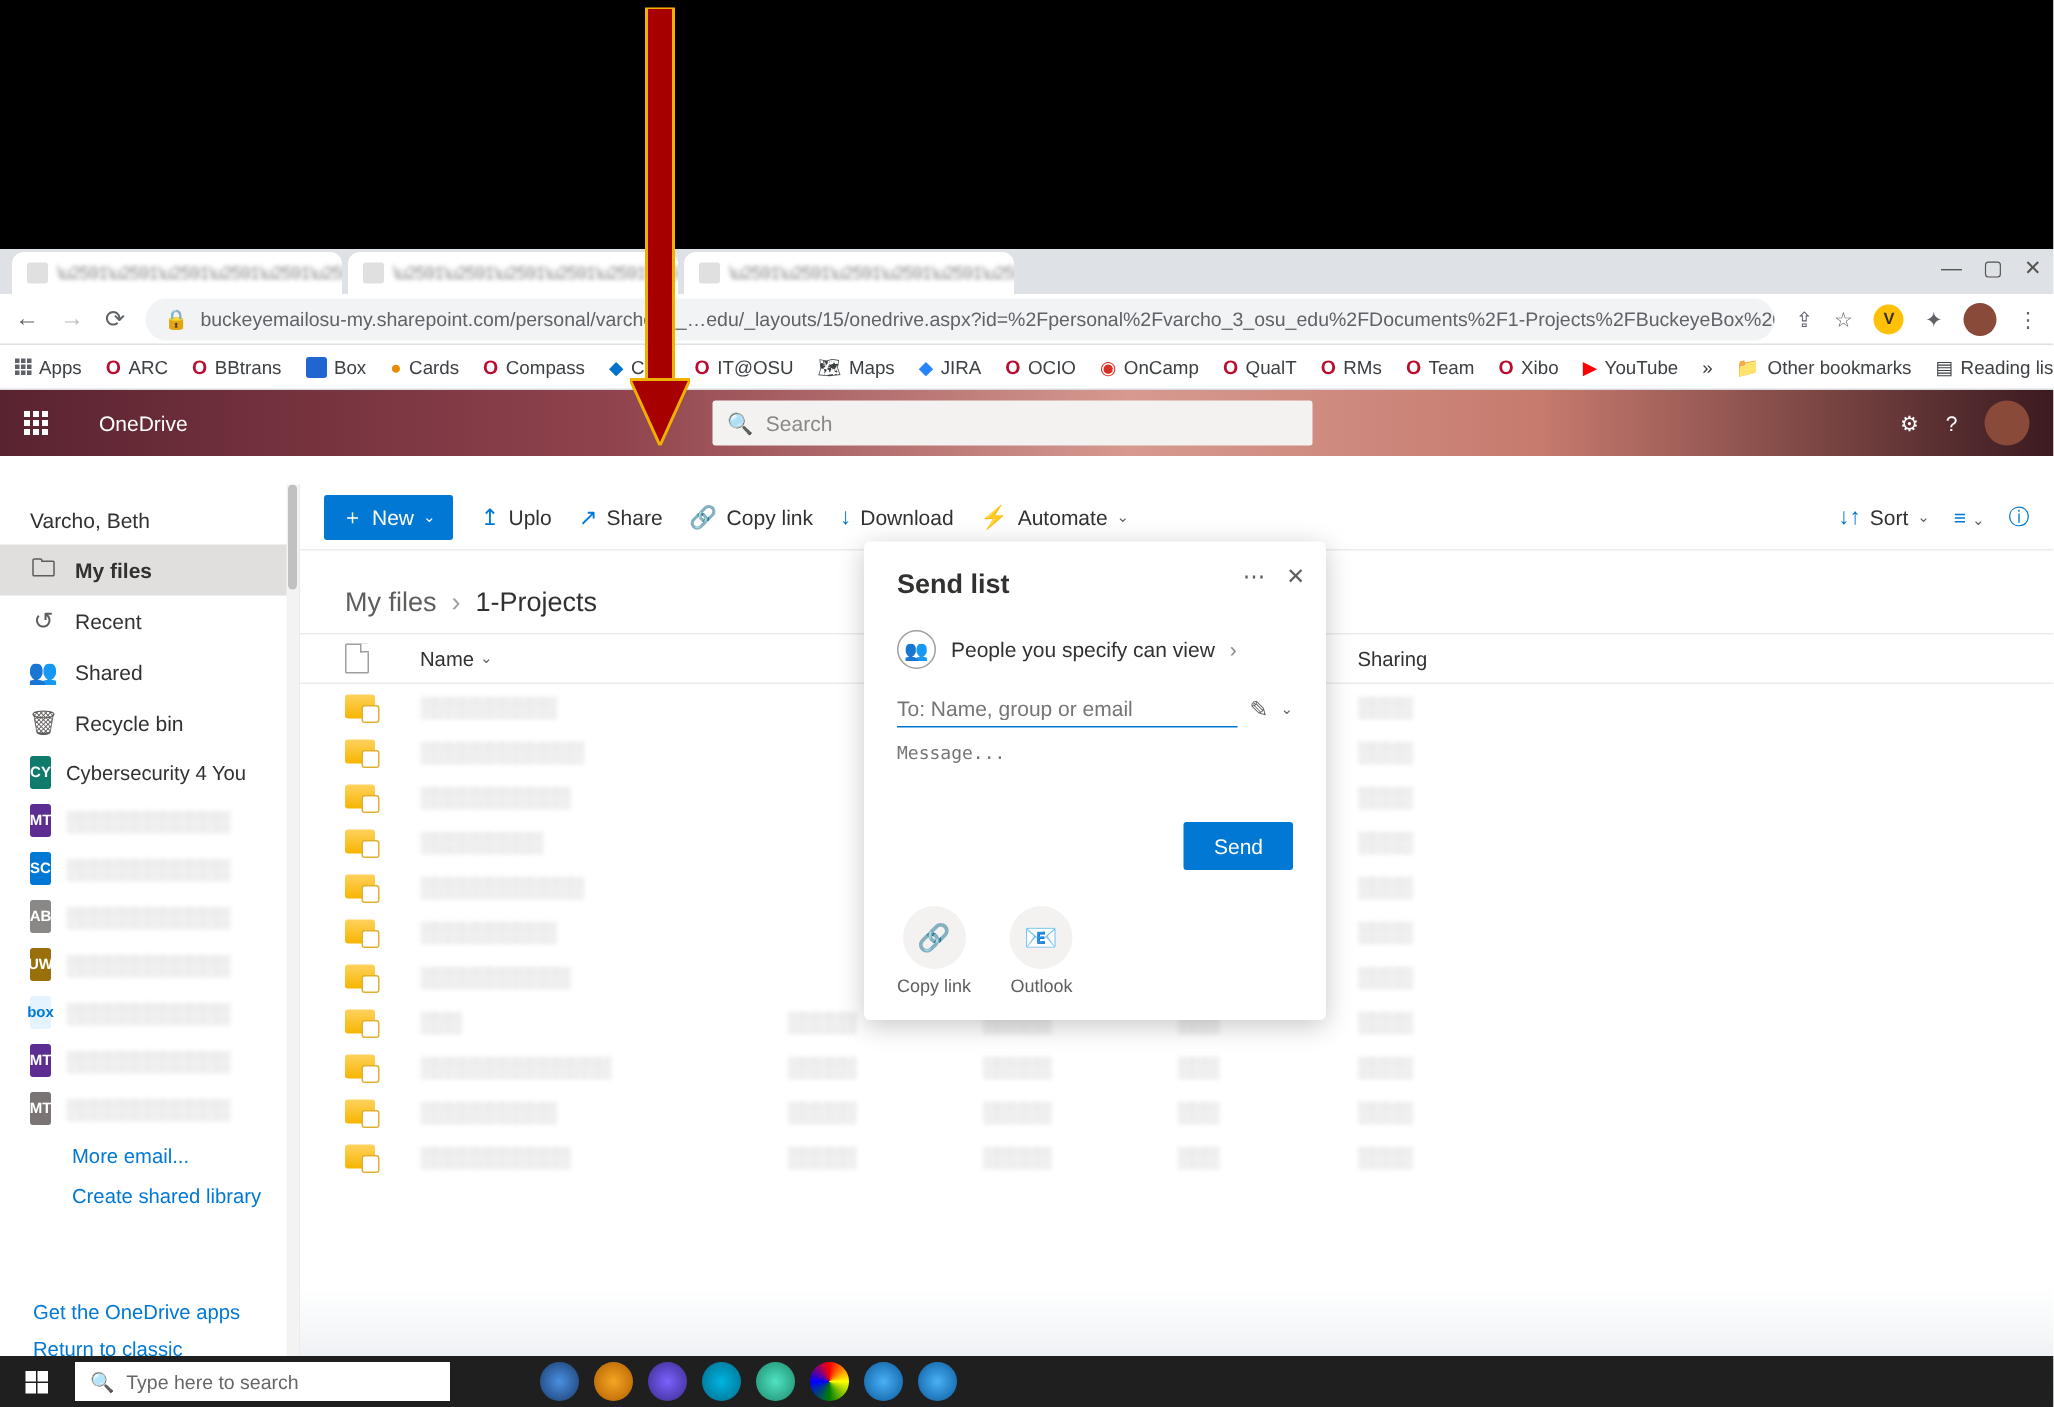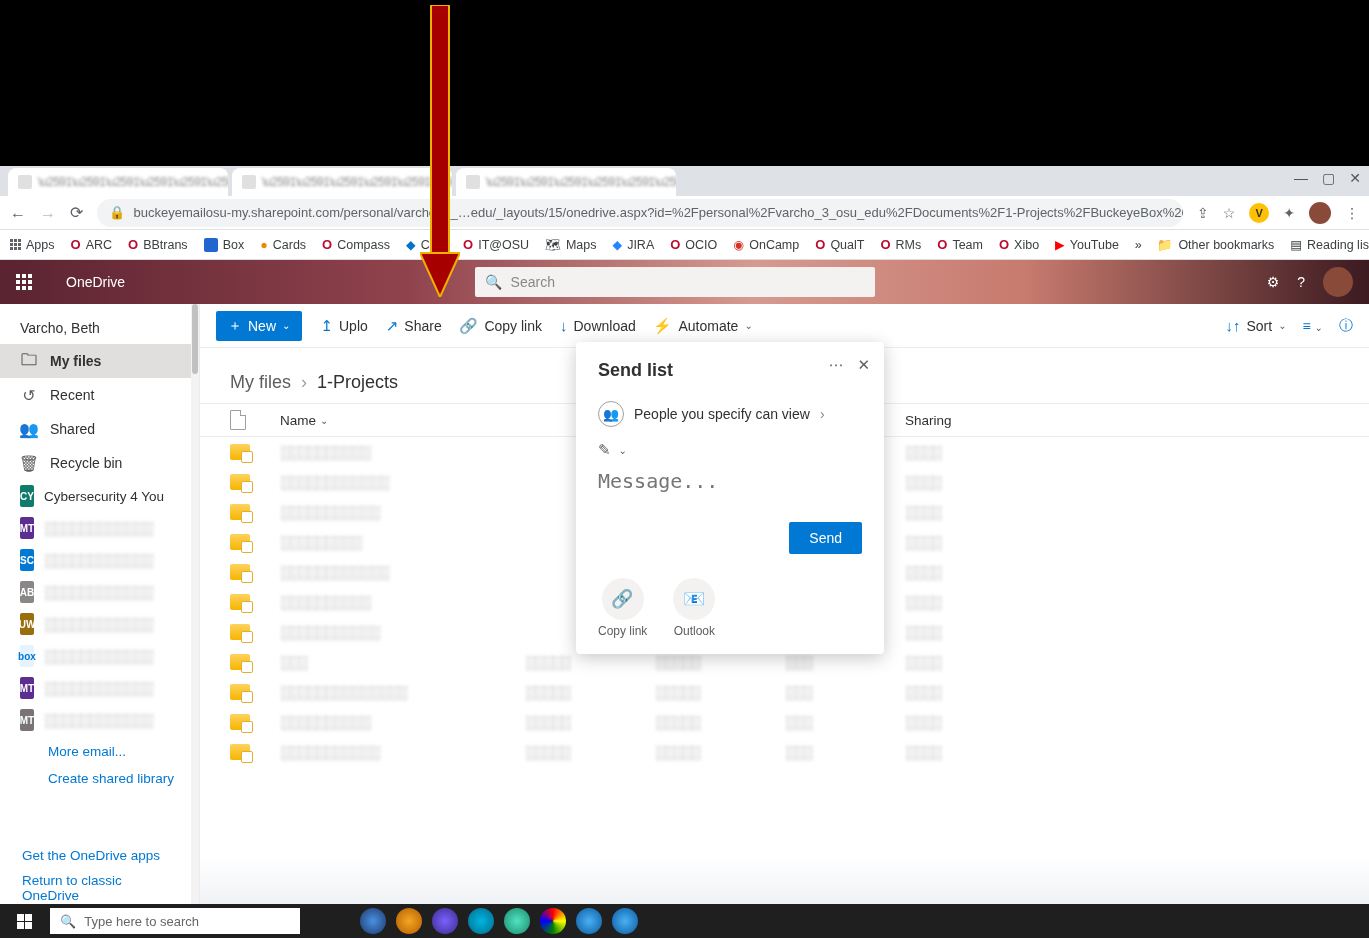--- a/index.html
+++ b/index.html
@@ -26,21 +26,21 @@
   
   .suite-hdr { height:44px; background:linear-gradient(90deg,#5a2330,#90434d 30%,#d69a90 55%,#c77a6e 75%, #3b1a20); display:flex; align-items:center; padding:0 16px; color:#fff; }
   .waffle { width:16px; height:16px; display:grid; grid-template-columns:repeat(3,4px); grid-template-rows:repeat(3,4px); gap:2px; margin-right:18px; cursor:pointer;}
   .waffle span{ background:#fff; }
   .suite-title { font-weight:400;margin-left:16px; }
   .search-box { margin-left:350px; width:400px; height:30px; background:#f3f2f1; border-radius:2px; display:flex; align-items:center; padding:0 10px; color:#666; }
   .search-box .sicon{ margin-right:8px; }
   .hdr-right { margin-left:auto; display:flex; align-items:center; gap:18px; }
   .avatar-lg { width:30px; height:30px; border-radius:50%; background:#8a4a3a; }
   
-  .main { display:flex; height:614px; }
+  .main { display:flex; height:614px;margin-top:19px; }
   .side { width:200px; border-right:1px solid #edebe9; padding-top:8px; position:relative; overflow-y:hidden; }
   .side-scrollbar { position:absolute; right:0; top:0; width:8px; height:100%; background:#f3f3f3; }
   .side-scrollbar-thumb { position:absolute; right:1px; top:0; width:6px; height:70px; background:#c1c1c1; border-radius:3px; }
   .user-name { padding:8px 20px; font-size:14px; }
   .nav-item { display:flex; align-items:center; gap:12px; padding:8px 20px; cursor:pointer; font-size:14px; color:#323130; }
   .nav-item.active { background:#e1dfdd; font-weight:600; }
   .nav-icn-box { width:18px; height:18px; display:flex; align-items:center; justify-content:center; color:#605e5c; font-size:16px; }
   .qa-header { padding:14px 20px 6px; font-weight:600; font-size:14px; }
   .qa-item { display:flex; align-items:center; gap:10px; padding:5px 20px; cursor:pointer; font-size:13.5px; overflow:hidden; white-space:nowrap; }
   .qa-badge { width:14px; height:22px; border-radius:2px; display:flex; align-items:center; justify-content:center; color:#fff; font-size:10px; font-weight:600; flex-shrink:0;}
@@ -72,21 +72,21 @@
   .blur { filter:blur(1.5px); color:#888; letter-spacing:-0.5px; }
   
   .popover { position:absolute; top:38px; left:376px; width:308px; background:#fff; border-radius:4px; box-shadow:0 4px 18px rgba(0,0,0,0.22); padding:18px 22px 16px; z-index:20; }
   .popover-title { font-size:18px; font-weight:600; margin-bottom:14px; }
   .pop-top-icons { position:absolute; top:14px; right:14px; display:flex; gap:14px; color:#605e5c; font-size:15px;}
   .link-scope { display:flex; align-items:center; gap:10px; padding:6px 0 14px; cursor:pointer; color:#323130; font-size:14px;}
   .circle-icn { width:26px; height:26px; border:1px solid #a19f9d; border-radius:50%; display:flex; align-items:center; justify-content:center; font-size:13px;}
   .to-row { display:flex; align-items:center; gap:8px; margin-bottom:10px;}
   .to-input { flex:1; border:none; border-bottom:1.5px solid #0078d4; padding:4px 0; font-size:14px; color:#605e5c; outline:none;}
   .pencil { color:#605e5c; font-size:15px; cursor:pointer;}
-  .msg-input { width:100%; border:none; font-size:20px; color:#a16207; outline:none; height:50px; resize:none; }
+  .msg-input { width:100%; border:none; font-size:12px; color:#a16207; outline:none; height:50px; resize:none; }
   .send-btn { background:#0078d4; color:#fff; border:none; border-radius:2px; padding:8px 20px; font-size:14px; cursor:pointer; float:right;}
   .pop-bottom { display:flex; gap:26px; padding-top:24px; clear:both;}
   .action-circle { display:flex; flex-direction:column; align-items:center; gap:4px; cursor:pointer; font-size:12px; color:#605e5c;}
   .action-circle .circ { width:42px; height:42px; border-radius:50%; background:#f3f2f1; display:flex; align-items:center; justify-content:center; font-size:18px;}
   
   .big-arrow { position:absolute; top:5px; left:420px; width:40px; height:292px; z-index:30; pointer-events:none;}
   
   .taskbar { position:absolute; bottom:0; left:0; width:100%; height:34px; background:#1f1f1f; display:flex; align-items:center; }
   .start-btn { width:48px; height:100%; display:flex; align-items:center; justify-content:center; color:#fff; cursor:pointer;}
   .win-logo { display:grid; grid-template-columns:7px 7px; grid-template-rows:7px 7px; gap:1px;}
@@ -503,20 +503,21 @@
         <span>⋯</span>
         <span>✕</span>
       </div>
       <div class="popover-title">Send list</div>
       <div class="link-scope">
         <span class="circle-icn">👥</span>
         <span>People you specify can view</span>
         <span style="color:#8a8886;">›</span>
       </div>
       <div class="to-row">
+        <input class="to-input" placeholder="To: Name, group or email" style="">
         <span class="pencil">✎</span>
         <span class="chev-sm">⌄</span>
       </div>
       <textarea class="msg-input" placeholder="Message..." style=""></textarea>
       <button class="send-btn">Send</button>
       <div class="pop-bottom">
         <div class="action-circle">
           <div class="circ">🔗</div>
           <span>Copy link</span>
         </div>

